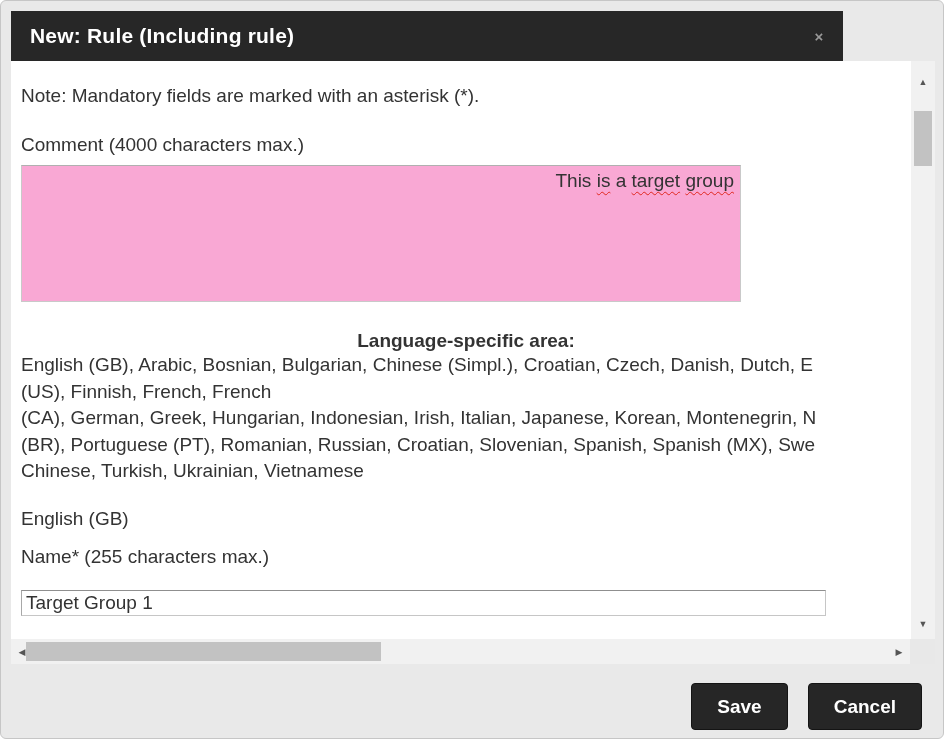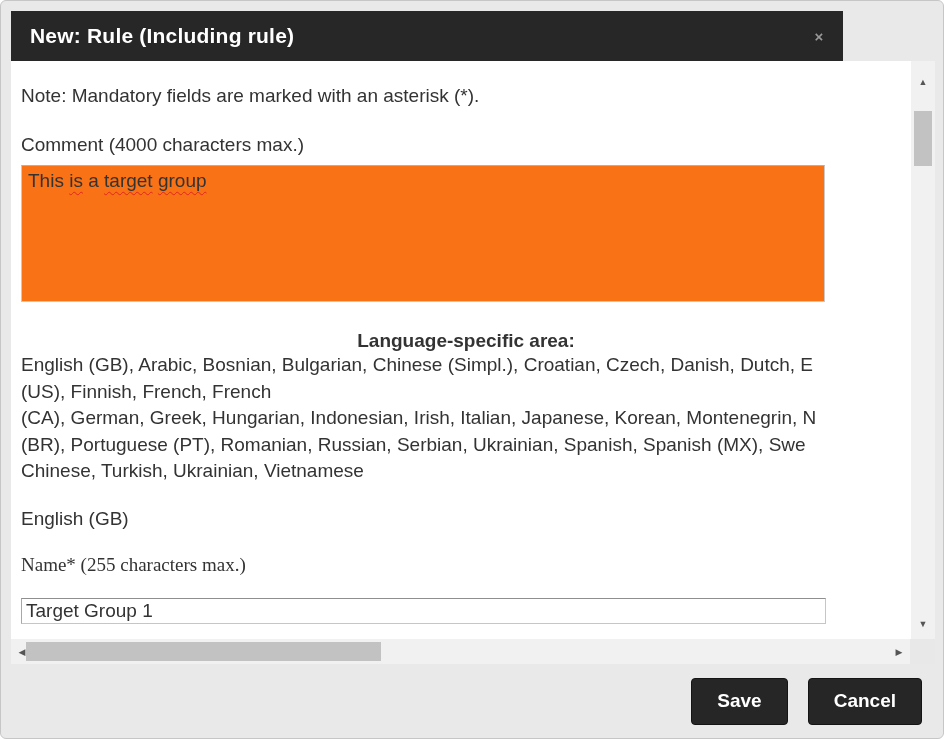--- a/index.html
+++ b/index.html
@@ -32,34 +32,34 @@
     background:#ffffff;
   }
   .main {
     position:absolute; left:0; top:0; right:24px; bottom:25px;
     overflow:hidden; padding:24px 0 0 10px; box-sizing:border-box;
     color:#333333; font-size:19px; line-height:22px;border-radius:17px;
   }
   .note { white-space:nowrap; }
   .field-label { margin-top:27px; white-space:nowrap; }
   .comment-box {
-    margin-top:9px; width:804px; height:137px; box-sizing:border-box;
+    margin-top:9px; width:720px; height:137px; box-sizing:border-box;
     border:1px solid #c9c9c9; border-top-color:#b0b0b0;
-    background:#f97316; padding:3px 6px; white-space:pre-wrap;
-    font-size:19px; line-height:24px; overflow:hidden;
+    background:#f9a8d4; padding:3px 6px; white-space:pre-wrap;
+    font-size:19px; line-height:24px; overflow:hidden;text-align:right;
   }
   .misspelled {
     text-decoration-line:underline; text-decoration-style:wavy;
     text-decoration-color:#e0261d; text-decoration-thickness:1px;
     text-underline-offset:4px;
   }
   .lang-heading { margin-top:28px; font-weight:bold; white-space:nowrap;text-align:center; }
   .lang-line { white-space:nowrap; line-height:26.5px; }
   .selected-lang { margin-top:23px; white-space:nowrap; }
-  .name-label { margin-top:24px; white-space:nowrap;font-family:Liberation Serif, serif; }
+  .name-label { margin-top:16px; white-space:nowrap; }
   .name-input {
     display:block; margin-top:22px; width:805px; height:26px; box-sizing:border-box;
     border:1px solid #c6c6c6; border-top-color:#8f8f8f; border-left-color:#a8a8a8;
     background:#ffffff; font-family:"Liberation Sans", sans-serif;
     font-size:19px; color:#333333; padding:0 4px; outline:none;
   }
   
   .vscroll {
     position:absolute; top:0; right:0; width:24px; bottom:25px;
     background:#f1f1f1;
@@ -90,21 +90,21 @@
     position:absolute; top:3px; bottom:3px; left:15px; width:355px;
     background:#c2c2c2; cursor:pointer;
   }
   .sb-corner {
     position:absolute; right:0; bottom:0; width:25px; height:25px;
     background:#e8e8e8;
   }
   
   .footer {
     position:absolute; left:10px; right:10px; top:671px; height:58px;
-    display:flex; justify-content:flex-end; align-items:center;
+    display:flex; justify-content:flex-end; align-items:flex-end;
     gap:20px; padding-right:11px; box-sizing:border-box;
   }
   .btn {
     height:47px; min-width:85px; padding:0 25px; box-sizing:border-box;
     background:#262626; color:#ffffff; border:1px solid #141414;
     border-radius:4px; font-family:"Liberation Sans", sans-serif;
     font-size:19px; font-weight:bold; cursor:pointer;
   }
 </style>
 </head>
@@ -122,21 +122,21 @@
 
       <div class="note">Note: Mandatory fields are marked with an asterisk (*).</div>
 
       <div class="field-label">Comment (4000 characters max.)</div>
       <div class="comment-box" role="textbox"><span>This </span><span class="misspelled">is</span><span> a </span><span class="misspelled">target</span><span> </span><span class="misspelled">group</span></div>
 
       <div class="lang-heading">Language-specific area:</div>
       <div class="lang-line">English (GB), Arabic, Bosnian, Bulgarian, Chinese (Simpl.), Croatian, Czech, Danish, Dutch, E</div>
       <div class="lang-line">(US), Finnish, French, French</div>
       <div class="lang-line">(CA), German, Greek, Hungarian, Indonesian, Irish, Italian, Japanese, Korean, Montenegrin, N</div>
-      <div class="lang-line">(BR), Portuguese (PT), Romanian, Russian, Serbian, Ukrainian, Spanish, Spanish (MX), Swe</div>
+      <div class="lang-line">(BR), Portuguese (PT), Romanian, Russian, Croatian, Slovenian, Spanish, Spanish (MX), Swe</div>
       <div class="lang-line">Chinese, Turkish, Ukrainian, Vietnamese</div>
 
       <div class="selected-lang">English (GB)</div>
 
       <div class="field-label name-label">Name* (255 characters max.)</div>
       <input class="name-input" type="text" value="Target Group 1" style="">
 
     </div>
 
     <div class="vscroll">

